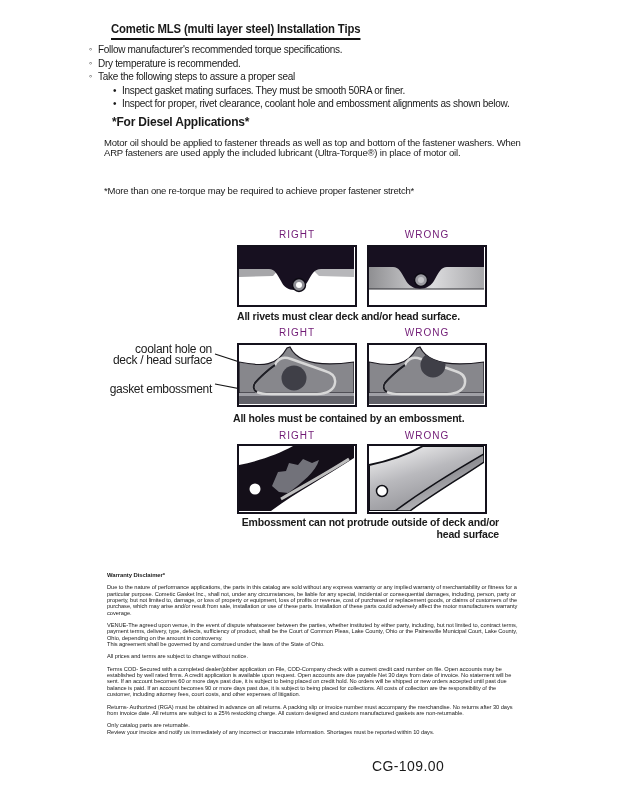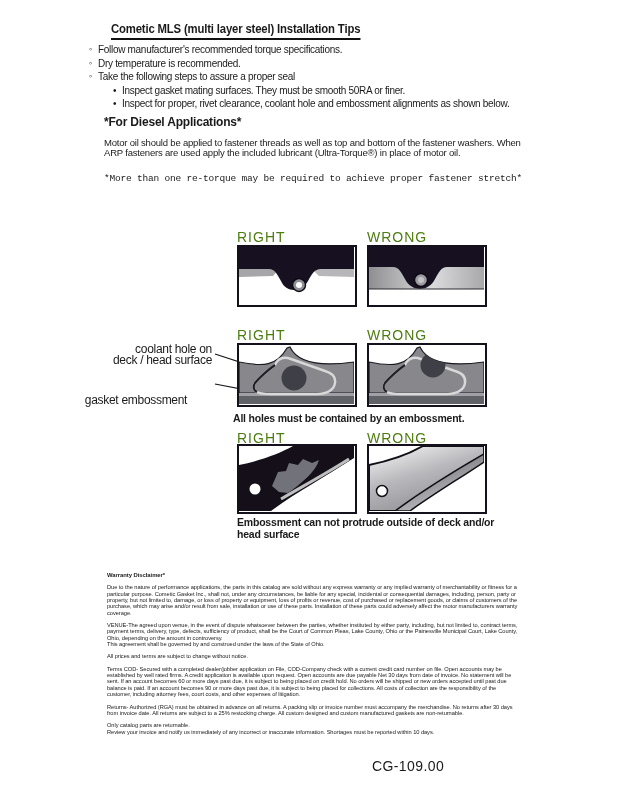--- a/index.html
+++ b/index.html
@@ -11,27 +11,27 @@
          transform:scaleX(0.84);transform-origin:left top;white-space:nowrap;
          border-bottom:2px solid #111;padding-bottom:2px;}
   
   .bullets{left:89px;top:43px;font-size:10px;letter-spacing:-0.3px;}
   .bullets .li{position:relative;line-height:13.6px;padding-left:9px;white-space:nowrap;}
   .bullets .li::before{content:"\25E6";position:absolute;left:0;top:0;font-size:9px;}
   .bullets .li.sub{margin-left:24px;}
   .bullets .li.sub::before{content:"\2022";font-size:10px;}
   
   .diesel{left:104px;top:115px;width:432px;}
-  .diesel h2{font-size:12px;font-weight:bold;letter-spacing:-0.2px;margin:0 0 9px 0;}
+  .diesel h2{font-size:12px;font-weight:bold;letter-spacing:-0.2px;margin:0 0 9px 8px;}
   .diesel p{font-size:9.5px;line-height:10.1px;letter-spacing:-0.2px;margin:0 0 10px 0;}
-  .diesel p.note{white-space:nowrap;margin-top:16px;font-family:Liberation Mono, monospace;}
+  .diesel p.note{white-space:nowrap;margin-top:28px;}
   
   .fig{left:0;width:618px;}
-  .fig .hdr{position:absolute;width:120px;font-size:14px;letter-spacing:1px;
-            color:#4d7c0f;white-space:nowrap;}
+  .fig .hdr{position:absolute;width:120px;text-align:center;font-size:10px;letter-spacing:1px;
+            color:#701a75;white-space:nowrap;}
   .panel{position:absolute;width:120px;box-sizing:border-box;border:2.5px solid #14111c;background:#fff;}
   .panel svg{display:block;}
   .caption{position:absolute;font-size:10.5px;font-weight:bold;letter-spacing:-0.2px;line-height:11.5px;}
   .figlabel{position:absolute;font-size:12px;letter-spacing:-0.3px;line-height:10.5px;
             text-align:right;white-space:nowrap;}
   .leader{position:absolute;left:0;top:0;pointer-events:none;}
   
   .disclaimer{left:107px;top:572px;width:414px;font-size:5.7px;line-height:6.35px;letter-spacing:-0.05px;}
   .disclaimer h3{font-size:5.9px;font-weight:bold;margin:0 0 6px 0;}
   .disclaimer p{margin:0 0 6px 0;}
@@ -82,31 +82,32 @@
         </linearGradient>
       </defs>
       <rect x="0" y="20" width="115" height="22" fill="url(#deckg1)"></rect>
       <line x1="0" y1="42" x2="115" y2="42" stroke="#2a2a30" stroke-width="1"></line>
       <path d="M0,0 H115 V20 H78 C72,20 70,25 66,32 C60,45 42,45 36,32 C32,25 30,20 24,20 H0 Z" fill="#171020"></path>
       <circle cx="52" cy="33" r="6.5" fill="#9a9aa0" stroke="#0c0913" stroke-width="1.4"></circle>
       <circle cx="52" cy="33" r="3" fill="#c4c4c8"></circle>
     </svg>
   </div>
 
+  <div class="caption" style="left:237px;top:82px;">All rivets must clear deck and/or head surface.</div>
 </div>
 
 <div class="abs fig" style="top:327px;height:105px;">
   <span class="hdr" style="left:237px;top:0;">RIGHT</span>
   <span class="hdr" style="left:367px;top:0;">WRONG</span>
 
   <div class="figlabel" style="left:60px;top:17px;width:152px;">
     <span>coolant hole on</span><br>
     <span>deck / head surface</span>
   </div>
-  <div class="figlabel" style="left:60px;top:68px;width:152px;text-align:center;">gasket embossment</div>
+  <div class="figlabel" style="left:60px;top:57px;width:152px;">gasket embossment</div>
 
   <svg class="leader" width="618" height="105" viewBox="0 0 618 105">
     <line x1="215" y1="27" x2="289" y2="51" stroke="#151515" stroke-width="1.1"></line>
     <circle cx="289" cy="51" r="1.6" fill="#151515"></circle>
     <line x1="215" y1="57" x2="262" y2="66" stroke="#151515" stroke-width="1.1"></line>
   </svg>
 
   <div class="panel" style="left:237px;top:16px;height:64px;">
     <svg width="115" height="59" viewBox="0 0 115 59">
       <path d="M0,17 C24,22 38,21 48,3 L51,2 C58,17 80,22 115,17 L115,48 L0,48 Z" fill="#87878c" stroke="#1b1820" stroke-width="1.2"></path>
@@ -162,21 +163,21 @@
           <stop offset="0" stop-color="#55555c"></stop>
             <stop offset="1" stop-color="#c9c9cc"></stop>
         </linearGradient>
       </defs>
       <path d="M0,19 C20,15 40,8 54,0 L115,0 L115,10 C86,30 56,46 32,65 L0,65 Z" fill="url(#silver3)" stroke="#101016" stroke-width="2"></path>
       <path d="M26,65 C52,46 82,27 115,8 L115,16 C88,34 60,51 41,65 Z" fill="url(#dark3)" stroke="#101016" stroke-width="1.5"></path>
       <circle cx="13" cy="45" r="5.5" fill="#ffffff" stroke="#101016" stroke-width="1.5"></circle>
     </svg>
   </div>
 
-  <div class="caption" style="left:237px;top:87px;width:262px;">Embossment can not protrude outside of deck and/or head surface</div>
+  <div class="caption" style="left:237px;top:87px;width:262px;text-align:right;">Embossment can not protrude outside of deck and/or head surface</div>
 </div>
 
 <div class="abs disclaimer">
   <h3>Warranty Disclaimer*</h3>
   <p>Due to the nature of performance applications, the parts in this catalog are sold without any express warranty or any implied warranty of merchantability or fitness for a particular purpose.  Cometic Gasket Inc., shall not, under any circumstances, be liable for any special, incidental or consequential damages, including, person, party or property, but not limited to, damage, or loss of property or equipment, loss of profits or revenue, cost of purchased or replacement goods, or claims of customers of the purchase, which may arise and/or result from sale, installation or use of these parts.  Installation of these parts could adversely affect the motor manufacturers warranty coverage.</p>
   <p class="tight">VENUE-The agreed upon venue, in the event of dispute whatsoever between the parties, whether instituted by either party, including, but not limited to, contract terms, payment terms, delivery, type, defects, sufficiency of product, shall be the Court of Common Pleas, Lake County, Ohio or the Painesville Municipal Court, Lake County, Ohio, depending on the amount in controversy.</p>
   <p>This agreement shall be governed by and construed under the laws of the State of Ohio.</p>
   <p>All prices and terms are subject to change without notice.</p>
   <p>Terms COD- Secured with a completed dealer/jobber application on File, COD-Company check with a current credit card number on file.  Open accounts may be established by well rated firms.  A credit application is available upon request.  Open accounts are due payable Net 30 days from date of invoice.  No statement will be sent.  If an account becomes 60 or more days past due, it is subject to being placed on credit hold.  No orders will be shipped or new orders accepted until past due balance is paid.  If an account becomes 90 or more days past due, it is subject to being placed for collections.  All costs of collection are the responsibility of the customer, including attorney fees, court costs, and other expenses of litigation.</p>
   <p>Returns- Authorized (RGA) must be obtained in advance on all returns.  A packing slip or invoice number must accompany the merchandise.  No returns after 30 days from invoice date.  All returns are subject to a 25% restocking charge.  All custom designed and custom manufactured gaskets are non-returnable.</p>

